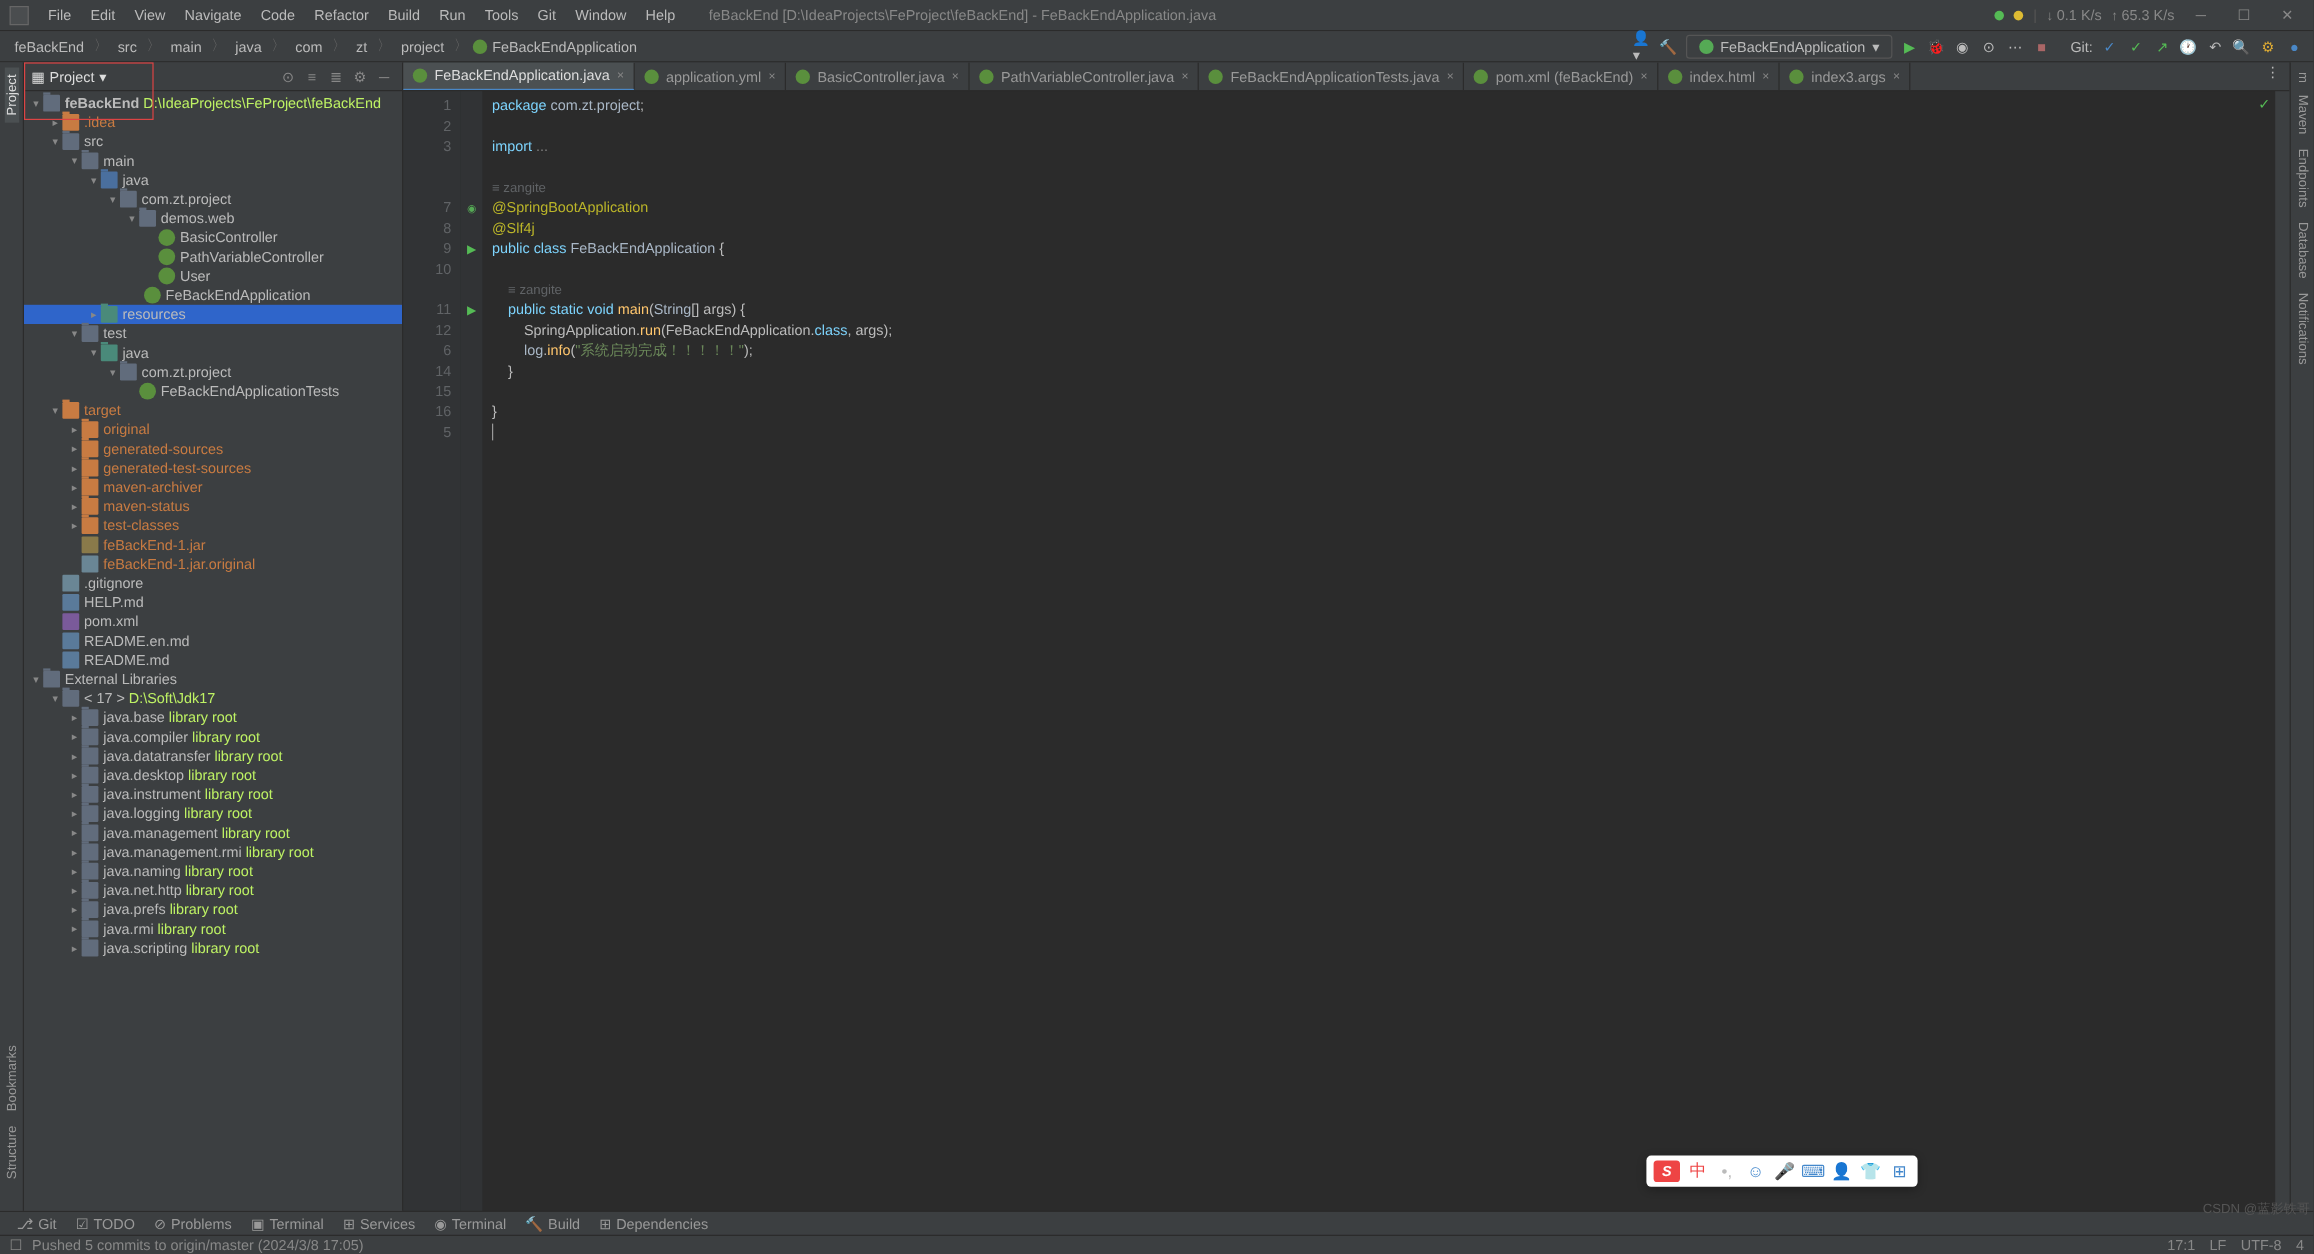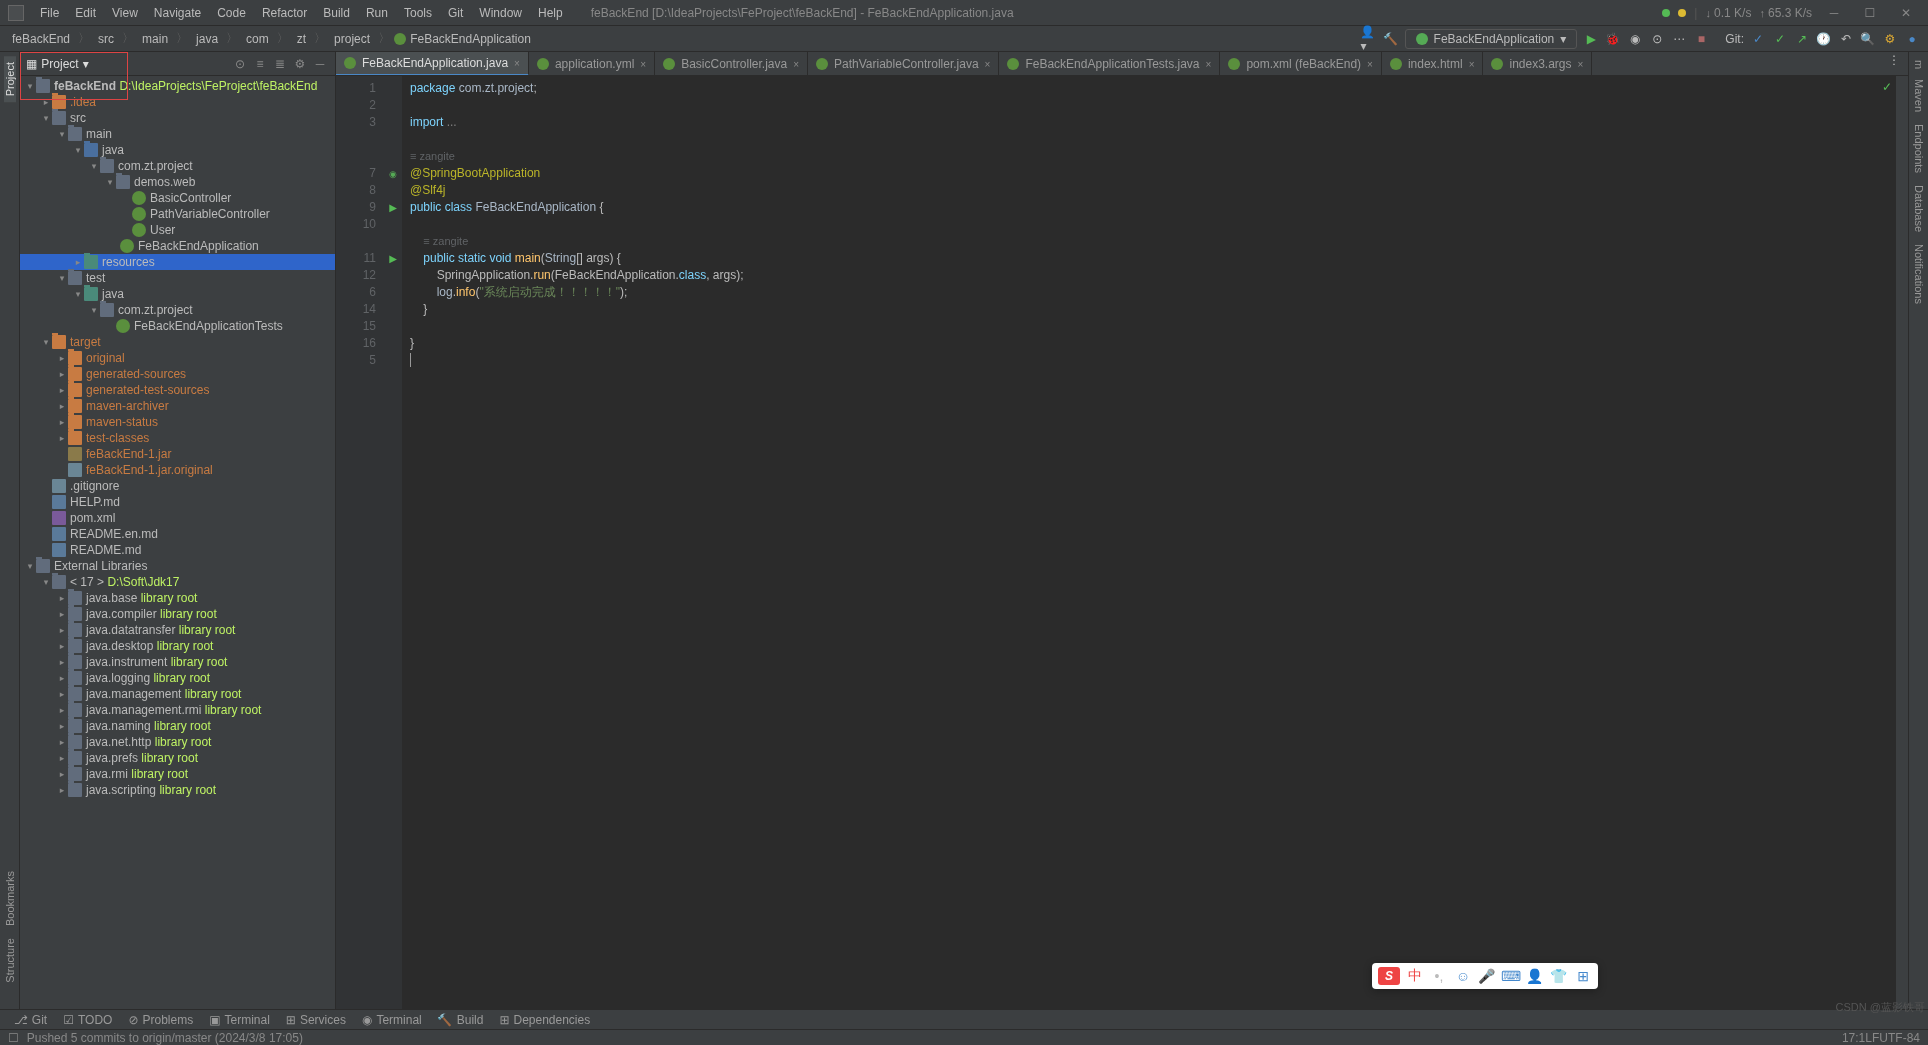--- a/index.html
+++ b/index.html
@@ -78,21 +78,21 @@
 .id{color:#a9b7c6}
 .method{color:#ffc66d}
 .type{color:#a9b7c6}
 .scrollmap{width:12px;background:#3c3f41}
 .check{position:absolute;top:4px;right:16px;color:#5b5}
 .author{color:#606366;font-size:11px}
 .right-strip{width:20px;background:#3c3f41;border-left:1px solid #2b2b2b;display:flex;flex-direction:column;align-items:center;padding-top:4px}
 .bottom-bar{height:20px;background:#3c3f41;border-top:1px solid #2b2b2b;display:flex;align-items:center;padding:0 8px;gap:4px}
 .bb-item{display:flex;align-items:center;gap:4px;padding:0 6px;cursor:pointer;color:#999}
 .status-bar{height:16px;background:#3c3f41;border-top:1px solid #2b2b2b;display:flex;align-items:center;padding:0 8px;font-size:11px;color:#888}
-.status-right{margin-left:auto;display:flex;}
+.status-right{margin-left:auto;display:flex;gap:12px}
 .floating-toolbar{position:absolute;bottom:56px;right:330px;background:#fff;border-radius:4px;padding:4px 6px;display:flex;gap:6px;box-shadow:0 2px 8px rgba(0,0,0,.3)}
 .ft-icon{width:18px;height:18px;display:flex;align-items:center;justify-content:center;font-size:14px}
 .s-badge{width:22px;height:18px;background:#e44;color:#fff;border-radius:3px;display:flex;align-items:center;justify-content:center;font-weight:bold;font-style:italic}
 .watermark{position:absolute;bottom:30px;right:3px;color:#555;font-size:11px}
 </style>
 </head>
 <body>
 
 <div class="titlebar">
   <div class="ij-icon"></div>

